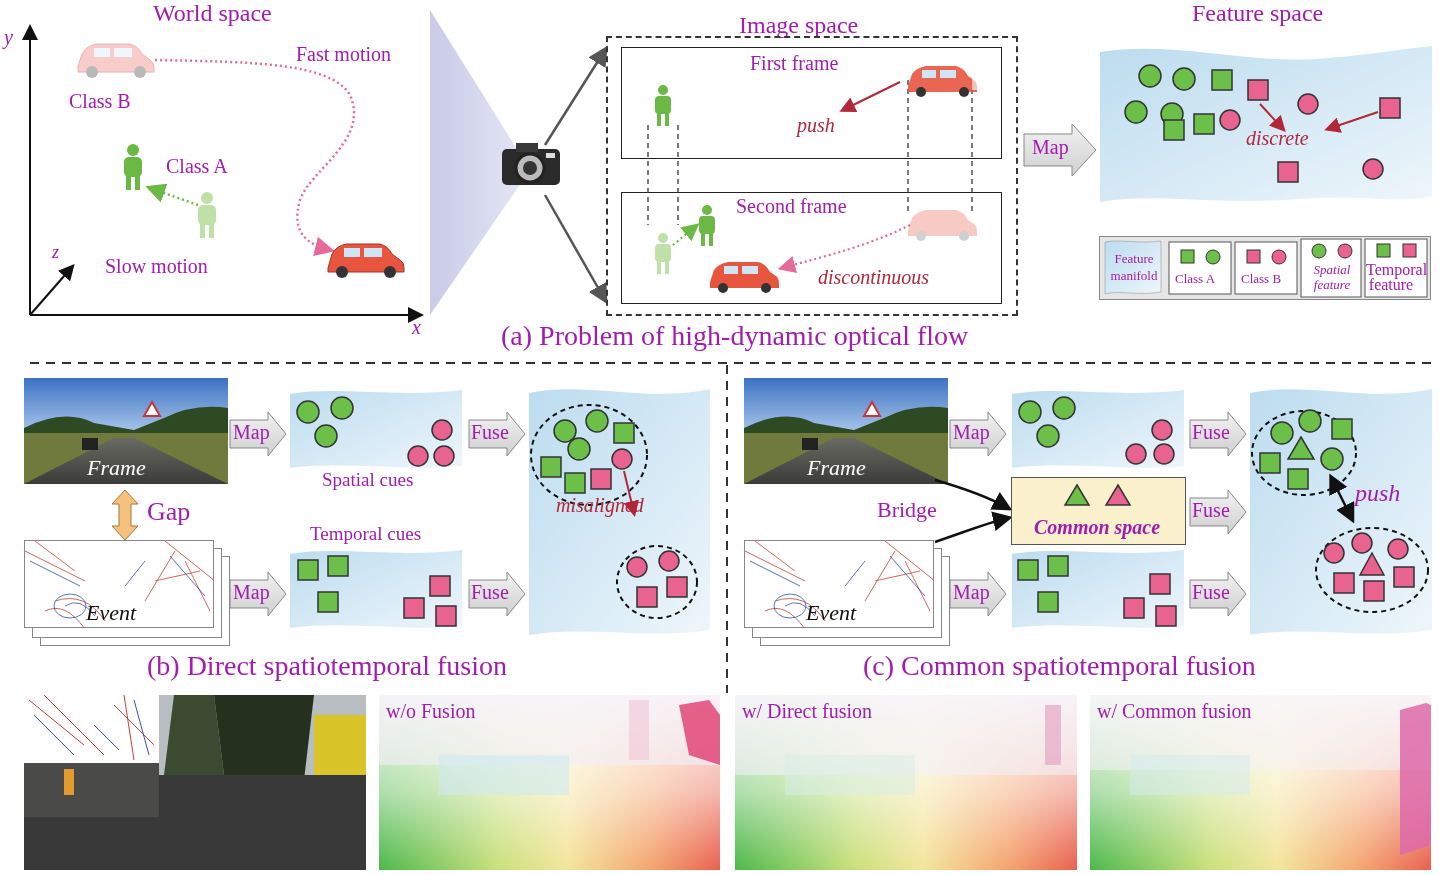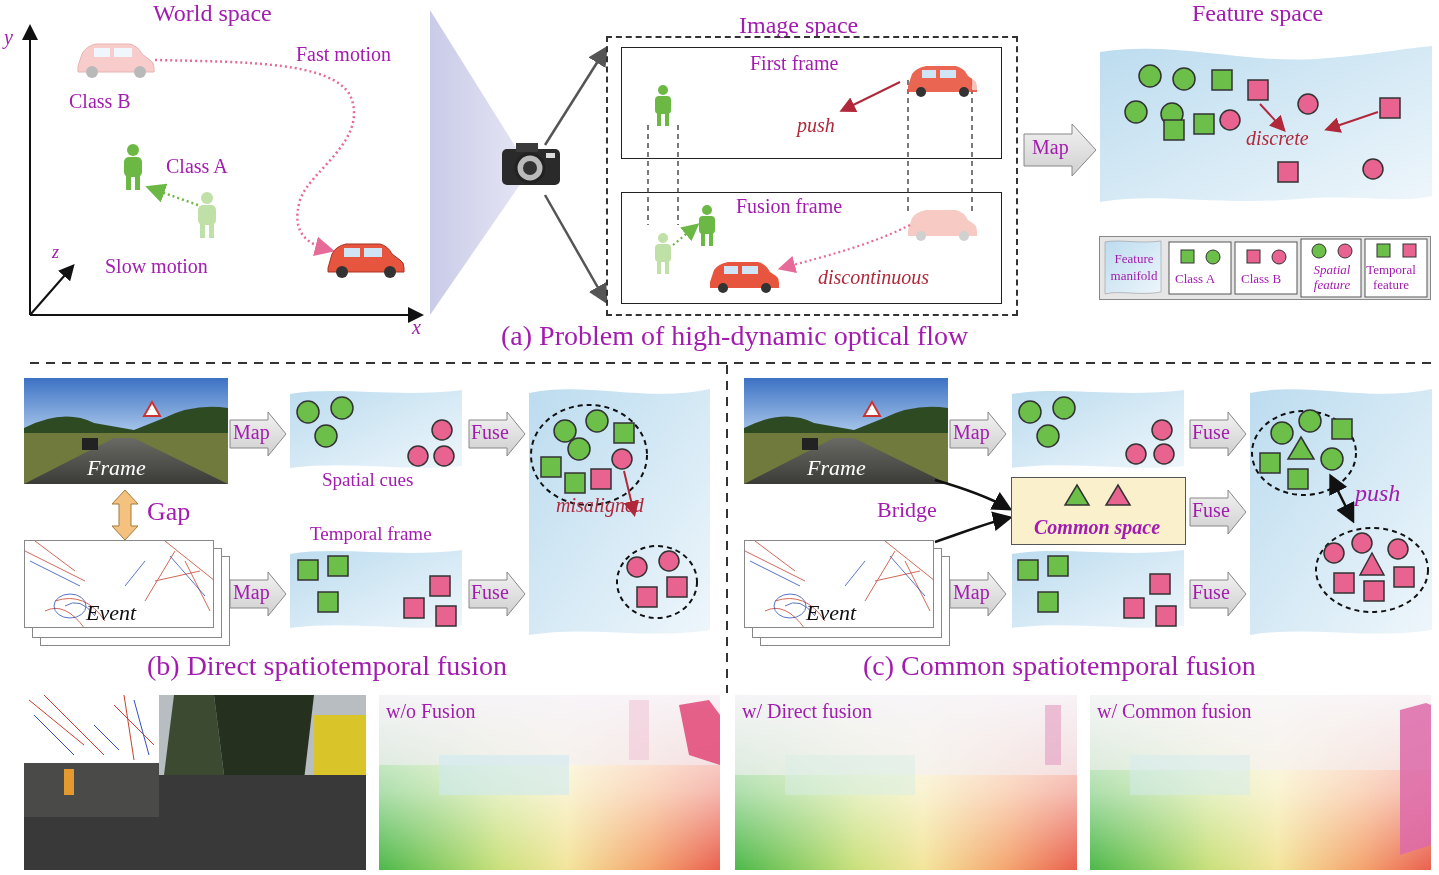--- a/index.html
+++ b/index.html
@@ -139,21 +139,21 @@
     <circle cx="28" cy="25" r="7" fill="#333"></circle>
     <rect x="44" y="10" width="9" height="5" fill="#ddd"></rect>
   </g>
 </svg>
 
 <div class="t hdr" style="left:739px;top:12px;">Image space</div>
 <div class="abs" style="left:606px;top:36px;width:412px;height:280px;border:2px dashed #333;"></div>
 <div class="abs" style="left:621px;top:47px;width:381px;height:112px;border:1.5px solid #222;"></div>
 <div class="abs" style="left:621px;top:192px;width:381px;height:112px;border:1.5px solid #222;"></div>
 <div class="t lbl" style="left:750px;top:52px;">First frame</div>
-<div class="t lbl" style="left:736px;top:195px;">Fusion frame</div>
+<div class="t lbl" style="left:736px;top:195px;">Second frame</div>
 <div class="t lbl red-it" style="left:797px;top:114px;">push</div>
 <div class="t lbl red-it" style="left:818px;top:266px;">discontinuous</div>
 <svg style="left:600px;top:30px" width="420" height="290">
 
   <line x1="48" y1="95" x2="48" y2="195" stroke="#333" stroke-width="1.3" stroke-dasharray="5,4"></line>
   <line x1="78" y1="95" x2="78" y2="195" stroke="#333" stroke-width="1.3" stroke-dasharray="5,4"></line>
   <line x1="308" y1="50" x2="308" y2="185" stroke="#333" stroke-width="1.3" stroke-dasharray="5,4"></line>
   <line x1="372" y1="50" x2="372" y2="185" stroke="#333" stroke-width="1.3" stroke-dasharray="5,4"></line>
 
   <g fill="#6cb845">
@@ -249,21 +249,21 @@
   <circle cx="220" cy="15" r="7" fill="#6cc04a" stroke="#333"></circle>
   <circle cx="246" cy="15" r="7" fill="#e8638f" stroke="#333"></circle>
   <rect x="266" y="3" width="62" height="58" fill="#fff" stroke="#555"></rect>
   <rect x="278" y="8" width="13" height="13" fill="#6cc04a" stroke="#333"></rect>
   <rect x="304" y="8" width="13" height="13" fill="#e8638f" stroke="#333"></rect>
 </svg>
 <div class="t" style="left:1105px;top:250px;width:58px;font-size:13px;white-space:normal;text-align:center;line-height:17px;">Feature manifold</div>
 <div class="t" style="left:1175px;top:271px;font-size:13px;">Class A</div>
 <div class="t" style="left:1241px;top:271px;font-size:13px;">Class B</div>
 <div class="t" style="left:1304px;top:262px;width:56px;font-size:13px;white-space:normal;text-align:center;line-height:15px;font-style:italic;">Spatial feature</div>
-<div class="t" style="left:1366px;top:262px;width:50px;font-size:13px;white-space:normal;text-align:center;line-height:15px;">Temporal feature</div>
+<div class="t" style="left:1366px;top:262px;width:50px;font-size:16px;white-space:normal;text-align:center;line-height:15px;">Temporal feature</div>
 
 <div class="t cap" style="left:501px;top:320px;">(a) Problem of high-dynamic optical flow</div>
 
 <svg style="left:0;top:355px" width="1439" height="340">
   <line x1="30" y1="8" x2="1432" y2="8" stroke="#333" stroke-width="2" stroke-dasharray="9,7"></line>
   <line x1="727" y1="10" x2="727" y2="338" stroke="#333" stroke-width="2" stroke-dasharray="9,7"></line>
 </svg>
 
 <div class="photo" style="left:24px;top:378px;width:204px;height:106px;">
   <svg width="204" height="106" style="left:0;top:0">
@@ -314,21 +314,21 @@
       <circle cx="54" cy="20" r="11"></circle>
       <circle cx="38" cy="48" r="11"></circle>
     </g>
   <g fill="#e8638f" stroke="#333" stroke-width="1.5">
       <circle cx="154" cy="42" r="10"></circle>
       <circle cx="130" cy="68" r="10"></circle>
       <circle cx="156" cy="68" r="10"></circle>
     </g>
 </svg>
 <div class="t" style="left:322px;top:469px;font-size:19px;">Spatial cues</div>
-<div class="t" style="left:310px;top:523px;font-size:19px;">Temporal frame</div>
+<div class="t" style="left:310px;top:523px;font-size:19px;">Temporal cues</div>
 
 <svg style="left:288px;top:548px" width="176" height="84">
   <path d="M2,6 C50,-2 110,10 174,2 L174,78 C120,84 60,72 2,80 Z" fill="url(#mani)"></path>
   <g fill="#6cc04a" stroke="#333" stroke-width="1.5">
       <rect x="10" y="12" width="20" height="20"></rect>
       <rect x="40" y="8" width="20" height="20"></rect>
       <rect x="30" y="44" width="20" height="20"></rect>
     </g>
   <g fill="#e8638f" stroke="#333" stroke-width="1.5">
       <rect x="142" y="28" width="20" height="20"></rect>

